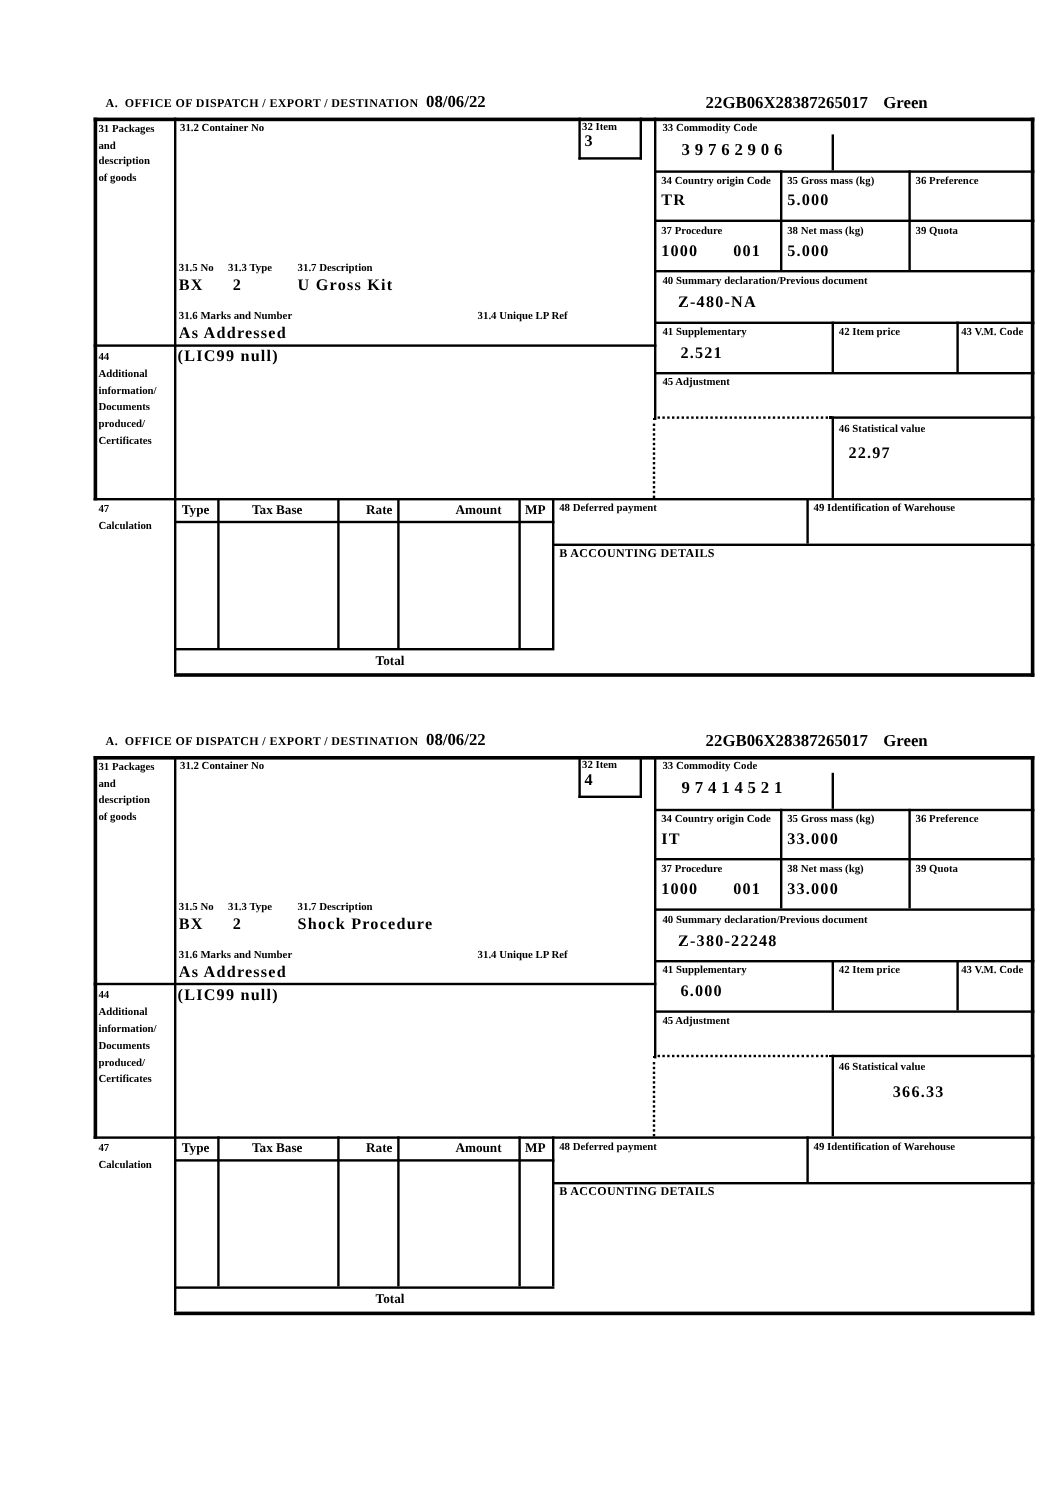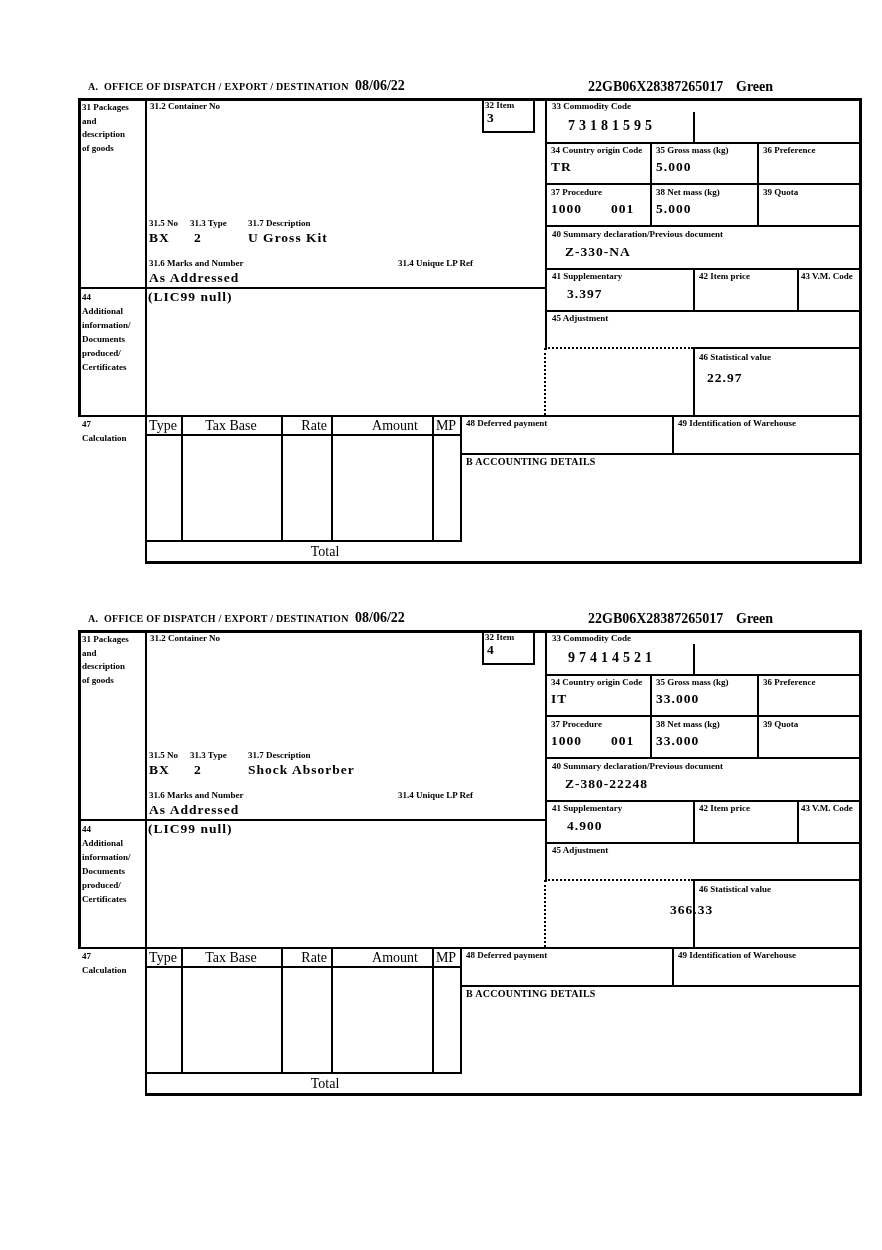--- a/index.html
+++ b/index.html
@@ -11,21 +11,21 @@
   
   .g{position:absolute;background:#000;}
   .gd-h{position:absolute;height:0;border-top:2px dotted #000;}
   .gd-v{position:absolute;width:0;border-left:2px dotted #000;}
   
   .lab{position:absolute;font-size:9px;font-weight:bold;line-height:11px;white-space:pre;}
   .lab10{position:absolute;font-size:10px;font-weight:bold;letter-spacing:.3px;white-space:pre;}
   .val{position:absolute;font-size:13.5px;font-weight:bold;letter-spacing:1px;white-space:pre;line-height:15px;}
   .val-wide{letter-spacing:4px;font-size:14px;}
   .hdr-val{position:absolute;font-size:14px;font-weight:bold;white-space:pre;}
-  .cell{position:absolute;font-size:14px;font-weight:normal;line-height:15px;}
+  .cell{position:absolute;font-size:11px;font-weight:bold;line-height:15px;}
   .tc{text-align:center;}
   .tr{text-align:right;}
 </style>
 </head>
 <body>
 
 <div class="sheet" style="top:98px;">
 
   <div class="lab10" style="left:10px;top:-17px;">A.  OFFICE OF DISPATCH / EXPORT / DESTINATION</div>
   <div class="hdr-val" style="left:277px;top:-20px;">08/06/22</div>
@@ -93,36 +93,36 @@
   <div class="lab" style="left:170px;top:120px;">31.7 Description</div>
   <div class="val" style="left:71px;top:132px;">BX</div>
   <div class="val" style="left:116px;top:132px;">2</div>
   <div class="val" style="left:170px;top:132px;">U Gross Kit</div>
   <div class="lab" style="left:71px;top:160px;">31.6 Marks and Number</div>
   <div class="lab" style="left:320px;top:160px;">31.4 Unique LP Ref</div>
   <div class="val" style="left:71px;top:172px;">As Addressed</div>
   <div class="val" style="left:70px;top:191px;">(LIC99 null)</div>
 
   <div class="lab" style="left:474px;top:3px;">33 Commodity Code</div>
-  <div class="val val-wide" style="left:490px;top:20px;">73181595</div>
+  <div class="val val-wide" style="left:490px;top:20px;">39762906</div>
   <div class="lab" style="left:473px;top:47px;">34 Country origin Code</div>
   <div class="val" style="left:473px;top:61px;">TR</div>
   <div class="lab" style="left:578px;top:47px;">35 Gross mass (kg)</div>
   <div class="val" style="left:578px;top:61px;">5.000</div>
   <div class="lab" style="left:685px;top:47px;">36 Preference</div>
   <div class="lab" style="left:473px;top:89px;">37 Procedure</div>
   <div class="val" style="left:473px;top:103px;">1000</div>
   <div class="val" style="left:533px;top:103px;">001</div>
   <div class="lab" style="left:578px;top:89px;">38 Net mass (kg)</div>
   <div class="val" style="left:578px;top:103px;">5.000</div>
   <div class="lab" style="left:685px;top:89px;">39 Quota</div>
   <div class="lab" style="left:474px;top:131px;">40 Summary declaration/Previous document</div>
-  <div class="val" style="left:487px;top:146px;">Z-330-NA</div>
+  <div class="val" style="left:487px;top:146px;">Z-480-NA</div>
   <div class="lab" style="left:474px;top:173px;">41 Supplementary</div>
-  <div class="val" style="left:489px;top:188px;">3.397</div>
+  <div class="val" style="left:489px;top:188px;">2.521</div>
   <div class="lab" style="left:621px;top:173px;">42 Item price</div>
   <div class="lab" style="left:723px;top:173px;">43 V.M. Code</div>
   <div class="lab" style="left:474px;top:215px;">45 Adjustment</div>
   <div class="lab" style="left:621px;top:254px;">46 Statistical value</div>
   <div class="val" style="left:629px;top:272px;">22.97</div>
 
   <div class="cell tc" style="left:67px;top:320px;width:36px;">Type</div>
   <div class="cell tc" style="left:103px;top:320px;width:100px;">Tax Base</div>
   <div class="cell tr" style="left:203px;top:320px;width:46px;padding-right:4px;">Rate</div>
   <div class="cell tr" style="left:253px;top:320px;width:87px;padding-right:14px;">Amount</div>
@@ -195,21 +195,21 @@
   <div class="lab" style="left:4px;top:335px;">Calculation</div>
 
   <div class="lab" style="left:72px;top:3px;">31.2 Container No</div>
   <div class="lab" style="left:407px;top:2px;">32 Item</div>
   <div class="val" style="left:409px;top:12px;">4</div>
   <div class="lab" style="left:71px;top:120px;">31.5 No</div>
   <div class="lab" style="left:112px;top:120px;">31.3 Type</div>
   <div class="lab" style="left:170px;top:120px;">31.7 Description</div>
   <div class="val" style="left:71px;top:132px;">BX</div>
   <div class="val" style="left:116px;top:132px;">2</div>
-  <div class="val" style="left:170px;top:132px;">Shock Absorber</div>
+  <div class="val" style="left:170px;top:132px;">Shock Procedure</div>
   <div class="lab" style="left:71px;top:160px;">31.6 Marks and Number</div>
   <div class="lab" style="left:320px;top:160px;">31.4 Unique LP Ref</div>
   <div class="val" style="left:71px;top:172px;">As Addressed</div>
   <div class="val" style="left:70px;top:191px;">(LIC99 null)</div>
 
   <div class="lab" style="left:474px;top:3px;">33 Commodity Code</div>
   <div class="val val-wide" style="left:490px;top:20px;">97414521</div>
   <div class="lab" style="left:473px;top:47px;">34 Country origin Code</div>
   <div class="val" style="left:473px;top:61px;">IT</div>
   <div class="lab" style="left:578px;top:47px;">35 Gross mass (kg)</div>
@@ -217,26 +217,26 @@
   <div class="lab" style="left:685px;top:47px;">36 Preference</div>
   <div class="lab" style="left:473px;top:89px;">37 Procedure</div>
   <div class="val" style="left:473px;top:103px;">1000</div>
   <div class="val" style="left:533px;top:103px;">001</div>
   <div class="lab" style="left:578px;top:89px;">38 Net mass (kg)</div>
   <div class="val" style="left:578px;top:103px;">33.000</div>
   <div class="lab" style="left:685px;top:89px;">39 Quota</div>
   <div class="lab" style="left:474px;top:131px;">40 Summary declaration/Previous document</div>
   <div class="val" style="left:487px;top:146px;">Z-380-22248</div>
   <div class="lab" style="left:474px;top:173px;">41 Supplementary</div>
-  <div class="val" style="left:489px;top:188px;">4.900</div>
+  <div class="val" style="left:489px;top:188px;">6.000</div>
   <div class="lab" style="left:621px;top:173px;">42 Item price</div>
   <div class="lab" style="left:723px;top:173px;">43 V.M. Code</div>
   <div class="lab" style="left:474px;top:215px;">45 Adjustment</div>
   <div class="lab" style="left:621px;top:254px;">46 Statistical value</div>
-  <div class="val" style="left:592px;top:272px;text-align:center;">366.33</div>
+  <div class="val" style="left:666px;top:272px;text-align:center;">366.33</div>
 
   <div class="cell tc" style="left:67px;top:320px;width:36px;">Type</div>
   <div class="cell tc" style="left:103px;top:320px;width:100px;">Tax Base</div>
   <div class="cell tr" style="left:203px;top:320px;width:46px;padding-right:4px;">Rate</div>
   <div class="cell tr" style="left:253px;top:320px;width:87px;padding-right:14px;">Amount</div>
   <div class="cell tc" style="left:354px;top:320px;width:28px;">MP</div>
   <div class="cell tc" style="left:67px;top:446px;width:360px;">Total</div>
 
   <div class="lab" style="left:388px;top:320px;">48 Deferred payment</div>
   <div class="lab" style="left:600px;top:320px;">49 Identification of Warehouse</div>

